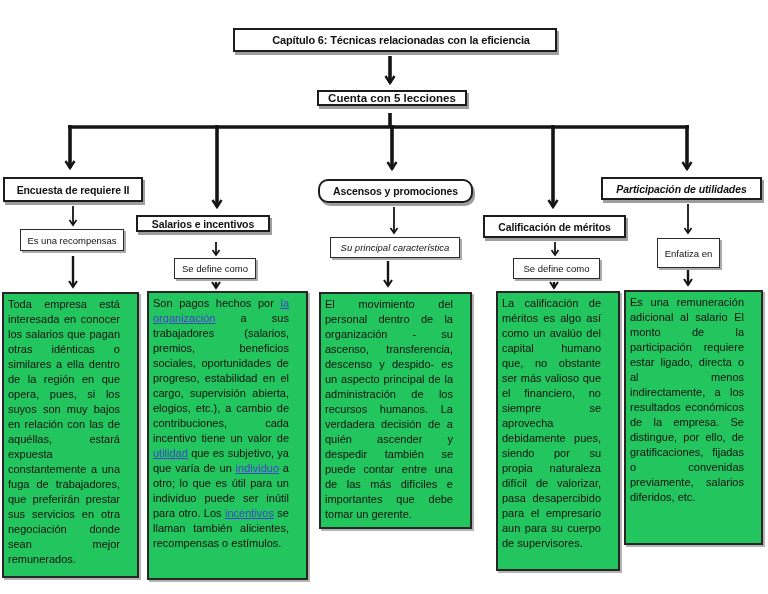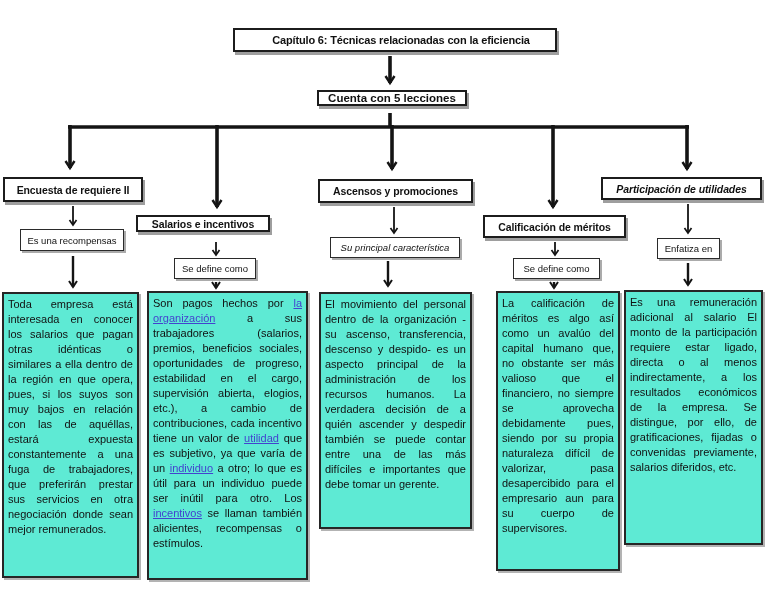--- a/index.html
+++ b/index.html
@@ -12,24 +12,24 @@
   .box{
     position:absolute;background:#ffffff;border:2px solid #1c1c1c;
     box-sizing:border-box;text-align:center;
     display:flex;align-items:center;justify-content:center;
   }
   .titlebox{font-weight:bold;font-size:11px;letter-spacing:-0.15px;box-shadow:2px 3px 0 #9e9e9e;white-space:nowrap;}
   .rootbox{font-weight:bold;font-size:11.5px;box-shadow:2px 3px 0 #9e9e9e;white-space:nowrap;}
   .hdr{font-weight:bold;font-size:10.5px;letter-spacing:-0.1px;box-shadow:2px 3px 0 #9e9e9e;white-space:nowrap;}
   .sub{font-size:9.5px;border-width:1.5px;border-color:#2a2a2a;box-shadow:2px 2px 0 #ababab;white-space:nowrap;}
   .bodybox{
-    position:absolute;background:#5eead4;border:2px solid #262626;box-sizing:border-box;
+    position:absolute;background:#22c55e;border:2px solid #262626;box-sizing:border-box;
     box-shadow:2px 2px 0 #b3b3b3;
     font-size:11px;line-height:15px;text-align:justify;
-    padding:3px 4px 4px 4px;overflow:hidden;
+    padding:3px 17px 4px 4px;overflow:hidden;
   }
   .bodybox .link{color:#4343cf;text-decoration:underline;cursor:pointer;}
 </style>
 </head>
 <body>
 
 <div class="canvas">
 
   <svg class="arrows" width="768" height="594" viewBox="0 0 768 594">
     <defs>
@@ -73,25 +73,25 @@
   <div class="box rootbox" style="left:317px;top:90px;width:150px;height:16px;">Cuenta con 5 lecciones</div>
 
   <div class="box hdr" style="left:3px;top:177px;width:140px;height:25px;">Encuesta de requiere II</div>
   <div class="box sub" style="left:20px;top:229px;width:104px;height:22px;">Es una recompensas</div>
   <div class="bodybox" style="left:2px;top:292px;width:137px;height:286px;"><span>Toda empresa está interesada en conocer los salarios que pagan otras idénticas o similares a ella dentro de la región en que opera, pues, si los suyos son muy bajos en relación con las de aquéllas, estará expuesta constantemente a una fuga de trabajadores, que preferirán prestar sus servicios en otra negociación donde sean mejor remunerados.</span></div>
 
   <div class="box hdr" style="left:136px;top:215px;width:134px;height:17px;">Salarios e incentivos</div>
   <div class="box sub" style="left:174px;top:258px;width:82px;height:21px;">Se define como</div>
   <div class="bodybox" style="left:147px;top:291px;width:161px;height:289px;"><span>Son pagos hechos por </span><span class="link" style="color: rgb(67, 67, 207);">la organización</span><span> a sus trabajadores (salarios, premios, beneficios sociales, oportunidades de progreso, estabilidad en el cargo, supervisión abierta, elogios, etc.), a cambio de contribuciones, cada incentivo tiene un valor de </span><span class="link" style="color: rgb(67, 67, 207);">utilidad</span><span> que es subjetivo, ya que varía de un </span><span class="link" style="color: rgb(67, 67, 207);">individuo</span><span> a otro; lo que es útil para un individuo puede ser inútil para otro. Los </span><span class="link" style="color: rgb(67, 67, 207);">incentivos</span><span> se llaman también alicientes, recompensas o estímulos.</span></div>
 
-  <div class="box hdr" style="left:318px;top:179px;width:155px;height:24px;">Ascensos y promociones</div>
+  <div class="box hdr" style="left:318px;top:179px;width:155px;height:24px;border-radius:10px;">Ascensos y promociones</div>
   <div class="box sub" style="left:330px;top:237px;width:130px;height:21px;font-style:italic;">Su principal característica</div>
   <div class="bodybox" style="left:319px;top:292px;width:153px;height:237px;"><span>El movimiento del personal dentro de la organización - su ascenso, transferencia, descenso y despido- es un aspecto principal de la administración de los recursos humanos. La verdadera decisión de a quién ascender y despedir también se puede contar entre una de las más difíciles e importantes que debe tomar un gerente.</span></div>
 
   <div class="box hdr" style="left:483px;top:215px;width:143px;height:23px;">Calificación de méritos</div>
   <div class="box sub" style="left:513px;top:258px;width:87px;height:21px;">Se define como</div>
   <div class="bodybox" style="left:496px;top:291px;width:124px;height:280px;"><span>La calificación de méritos es algo así como un avalúo del capital humano que, no obstante ser más valioso que el financiero, no siempre se aprovecha debidamente pues, siendo por su propia naturaleza difícil de valorizar, pasa desapercibido para el empresario aun para su cuerpo de supervisores.</span></div>
 
   <div class="box hdr" style="left:601px;top:177px;width:161px;height:23px;font-style:italic;">Participación de utilidades</div>
-  <div class="box sub" style="left:657px;top:238px;width:63px;height:21px;">Enfatiza en</div>
+  <div class="box sub" style="left:657px;top:238px;width:63px;height:30px;">Enfatiza en</div>
   <div class="bodybox" style="left:624px;top:290px;width:139px;height:255px;"><span>Es una remuneración adicional al salario El monto de la participación requiere estar ligado, directa o al menos indirectamente, a los resultados económicos de la empresa. Se distingue, por ello, de gratificaciones, fijadas o convenidas previamente, salarios diferidos, etc.</span></div>
 
 </div>
 
 </body></html>

